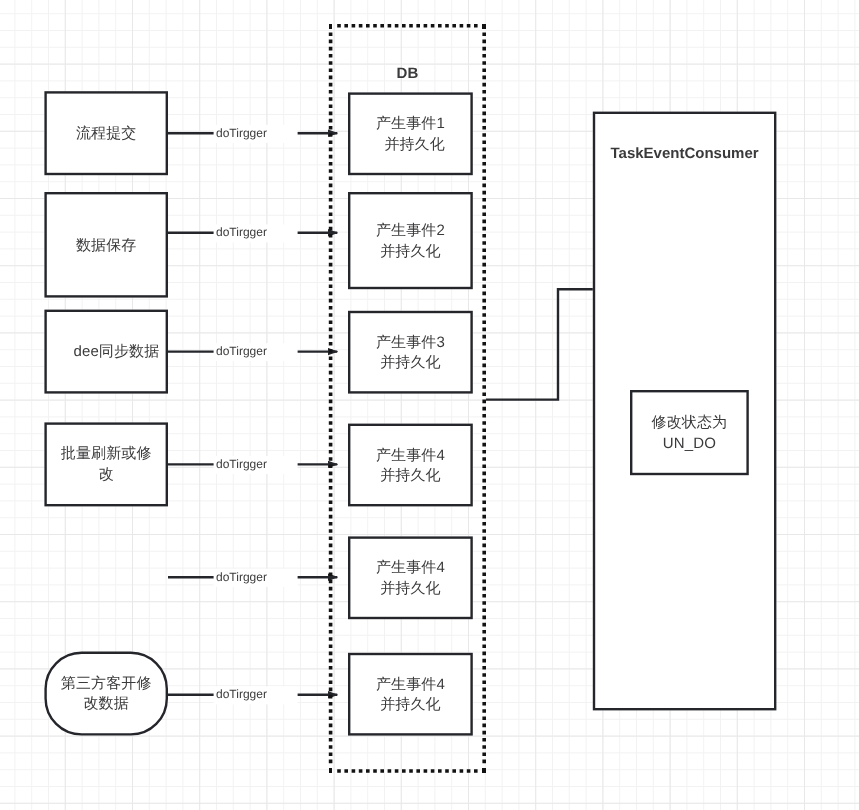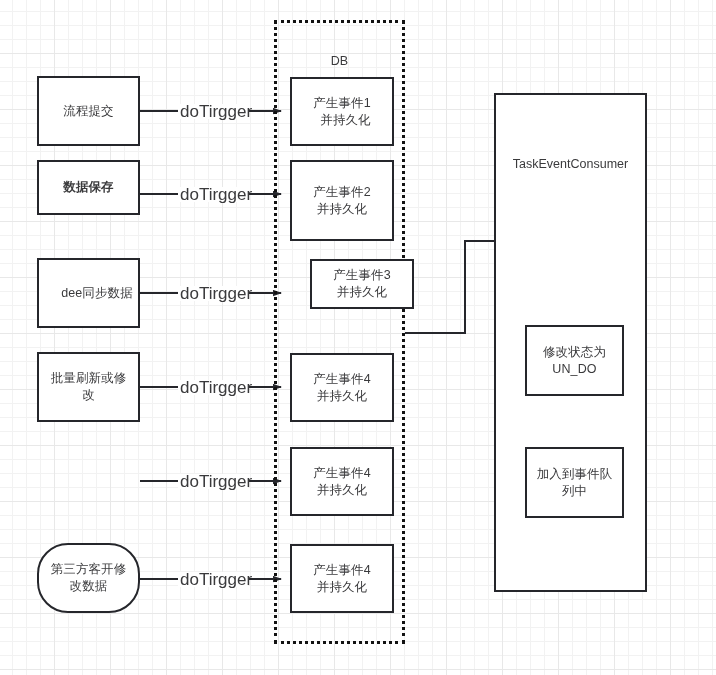--- a/index.html
+++ b/index.html
@@ -56,32 +56,33 @@
     border: 3px dotted #121212;
     background: transparent;
   }
   .container-title {
     position: absolute;
     width: 100%;
     text-align: center;
     color: #3a3a3c;
     font-size: 12.5px;
     line-height: 16px;
+    font-weight: bold;
   }
   .consumer-container {
     position: absolute;
     box-sizing: border-box;
     border: 2px solid #25262b;
     background: #ffffff;
   }
   .edge-label {
     position: absolute;
     background: #ffffff;
     color: #3a3a3c;
-    font-size: 17px;
+    font-size: 10px;
     line-height: 15px;
     padding: 0 2px;
     text-align: left;
     white-space: nowrap;
   }
 </style>
 </head>
 <body>
 
 <div id="canvas">
@@ -108,21 +109,21 @@
 
     <g>
       <line x1="575" y1="278" x2="575" y2="323" stroke="#25262b" stroke-width="2" marker-end="url(#arrow)"></line>
       <line x1="575" y1="396" x2="575" y2="445" stroke="#25262b" stroke-width="2" marker-end="url(#arrow)"></line>
     </g>
   </svg>
 
   <div class="node-box" style="left:37px; top:76px; width:103px; height:70px;">
     <span>流程提交</span>
   </div>
-  <div class="node-box" style="left:37px; top:160px; width:103px; height:55px;font-weight:bold;">
+  <div class="node-box" style="left:37px; top:160px; width:103px; height:88px;">
     <span>数据保存</span>
   </div>
   <div class="node-box" style="left:37px; top:258px; width:103px; height:70px;padding-left:17px;">
     <span>dee同步数据</span>
   </div>
   <div class="node-box" style="left:37px; top:352px; width:103px; height:70px;">
     <span>批量刷新或修
 改</span>
   </div>
   <div class="node-box" style="left:37px; top:543px; width:103px; height:70px;border-radius:31px;">
@@ -142,43 +143,39 @@
   </div>
 
   <div class="node-box" style="left:290px; top:77px; width:104px; height:69px;text-align:right;">
     <span>产生事件1
 并持久化</span>
   </div>
   <div class="node-box" style="left:290px; top:160px; width:104px; height:81px;">
     <span>产生事件2
 并持久化</span>
   </div>
-  <div class="node-box" style="left:290px; top:259px; width:104px; height:50px;margin-left:20px;">
+  <div class="node-box" style="left:290px; top:259px; width:104px; height:69px;">
     <span>产生事件3
 并持久化</span>
   </div>
   <div class="node-box" style="left:290px; top:353px; width:104px; height:69px;">
     <span>产生事件4
 并持久化</span>
   </div>
   <div class="node-box" style="left:290px; top:447px; width:104px; height:69px;">
     <span>产生事件4
 并持久化</span>
   </div>
   <div class="node-box" style="left:290px; top:544px; width:104px; height:69px;">
     <span>产生事件4
 并持久化</span>
   </div>
 
   <div class="consumer-container" style="left:494px; top:93px; width:153px; height:499px;">
-    <div class="container-title" style="left:0; top:25px;margin-top:36px;">TaskEventConsumer</div>
+    <div class="container-title" style="left:0; top:25px;">TaskEventConsumer</div>
   </div>
 
   <div class="node-box" style="left:525px; top:325px; width:99px; height:71px;">
     <span>修改状态为
 UN_DO</span>
   </div>
-  <div class="node-box" style="left:525px; top:447px; width:99px; height:71px;">
-    <span>加入到事件队
-列中</span>
-  </div>
 
 </div>
 
 </body></html>

